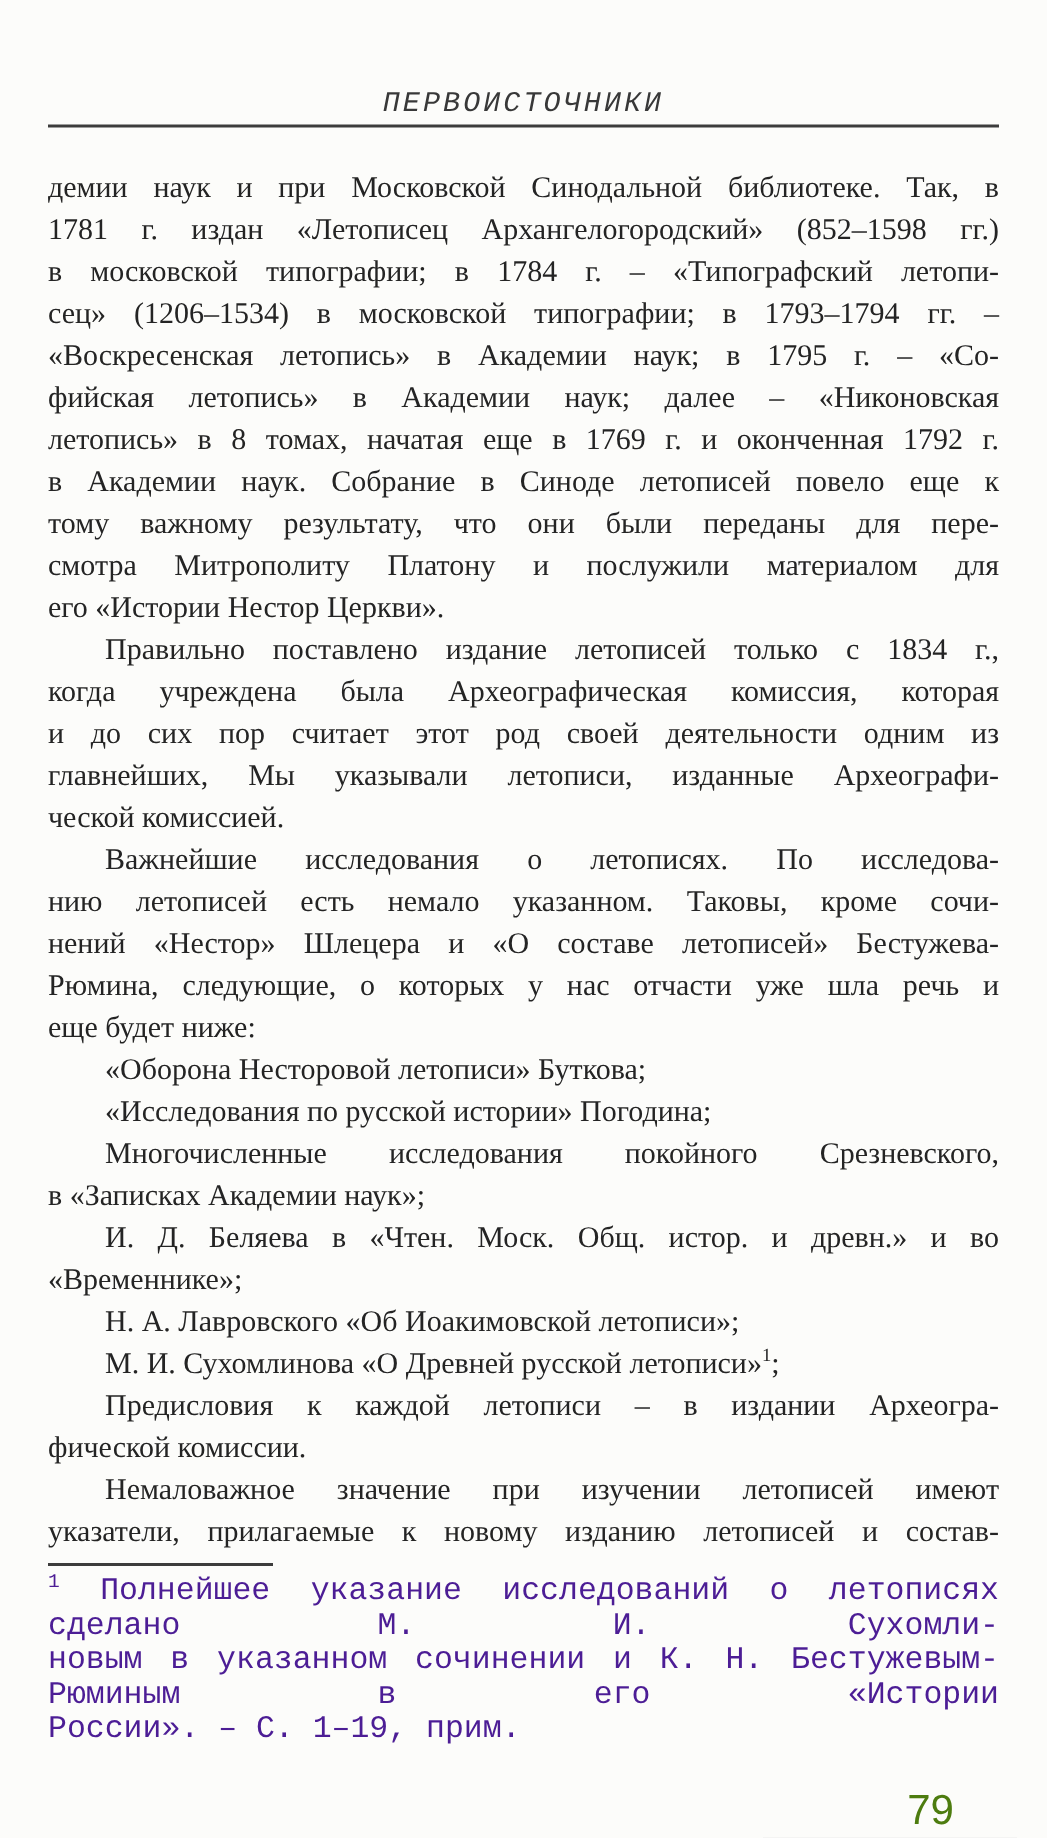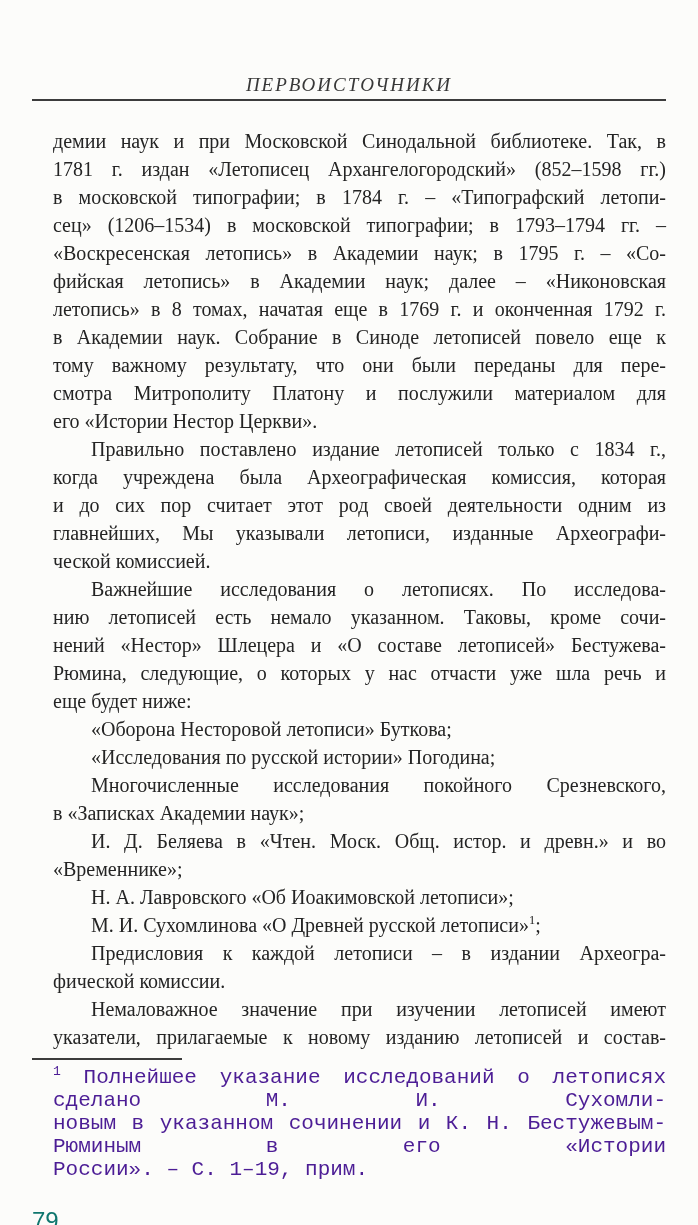--- a/index.html
+++ b/index.html
@@ -12,43 +12,43 @@
     width: 698px;
     height: 1225px;
     margin: 0 auto;
     background: var(--paper, #fcfcfa);
     color: var(--ink, #242424);
     box-sizing: border-box;
     padding: 0 32px;
     overflow: hidden;
   }
   .running-head {
-    padding-top: 74px;
+    padding-top: 58px;
     text-align: center;
     font-style: italic;
     font-size: 19px;
     letter-spacing: 2px;
     color: #383838;
+    font-family: Liberation Mono, monospace;
   }
   .head-rule {
     margin-top: 3px;
     border-bottom: 2px solid var(--rule, #3c3c3c);
   }
   .body-text {
     margin-top: 26px;
     font-size: 20px;
     line-height: 28px;
   }
   .para { margin: 0; }
   .line {
     display: block;
     text-align: justify;
     text-align-last: justify;
     white-space: normal;
-    margin-left: 21px;
   }
   .line.last {
     text-align: left;
     text-align-last: left;
   }
   .line.first { text-indent: 38px; }
   .line b { font-weight: normal; }
   sup {
     font-size: 0.62em;
     vertical-align: super;
@@ -62,23 +62,24 @@
   .footnote {
     margin-top: 6px;
     font-family: Liberation Mono, monospace;
     font-size: 21px;
     line-height: 23px;
     color: #4c1d95;
   }
   .page-number {
     margin-top: 26px;
     padding-right: 30px;
+    text-align: right;
     font-family: "Liberation Sans", "DejaVu Sans", sans-serif;
-    font-size: 24px;
-    color: #0f766e;
+    font-size: 28px;
+    color: #4d7c0f;
   }
 </style>
 </head>
 <body>
 
 <div class="page" style="--ink: #242424; --paper: #fcfcfa; --rule: #3c3c3c;">
   <div class="running-head">ПЕРВОИСТОЧНИКИ</div>
   <div class="head-rule"></div>
 
   <div class="body-text">

